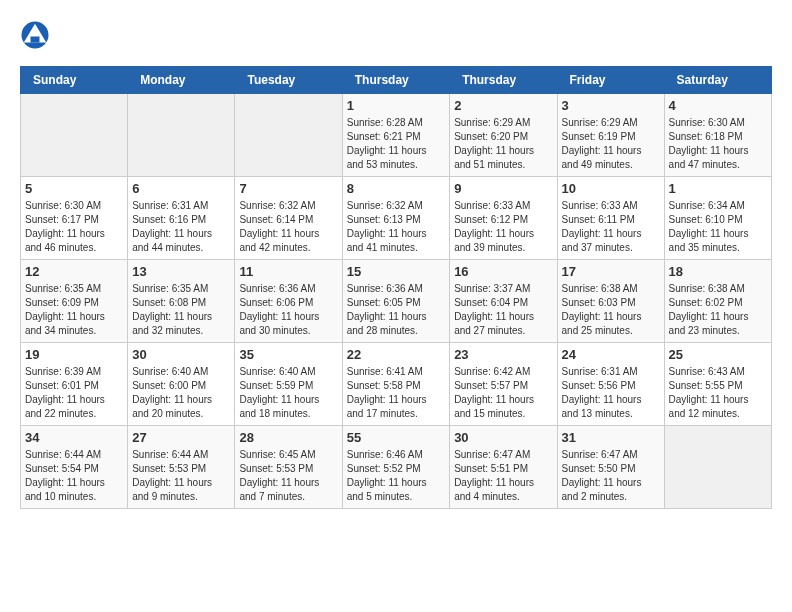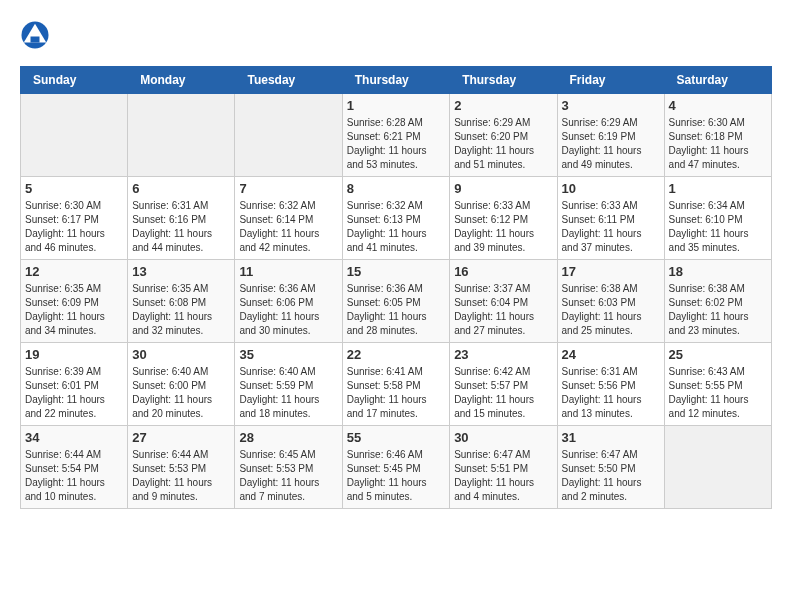--- a/index.html
+++ b/index.html
@@ -299,21 +299,21 @@
         </td>
         <td>
           <div class="day-number">28</div>
           <div class="day-info">Sunrise: 6:45 AM
 Sunset: 5:53 PM
 Daylight: 11 hours and 7 minutes.</div>
         </td>
         <td>
           <div class="day-number">55</div>
           <div class="day-info">Sunrise: 6:46 AM
-Sunset: 5:45 PM
+Sunset: 5:52 PM
 Daylight: 11 hours and 5 minutes.</div>
         </td>
         <td>
           <div class="day-number">30</div>
           <div class="day-info">Sunrise: 6:47 AM
 Sunset: 5:51 PM
 Daylight: 11 hours and 4 minutes.</div>
         </td>
         <td>
           <div class="day-number">31</div>

